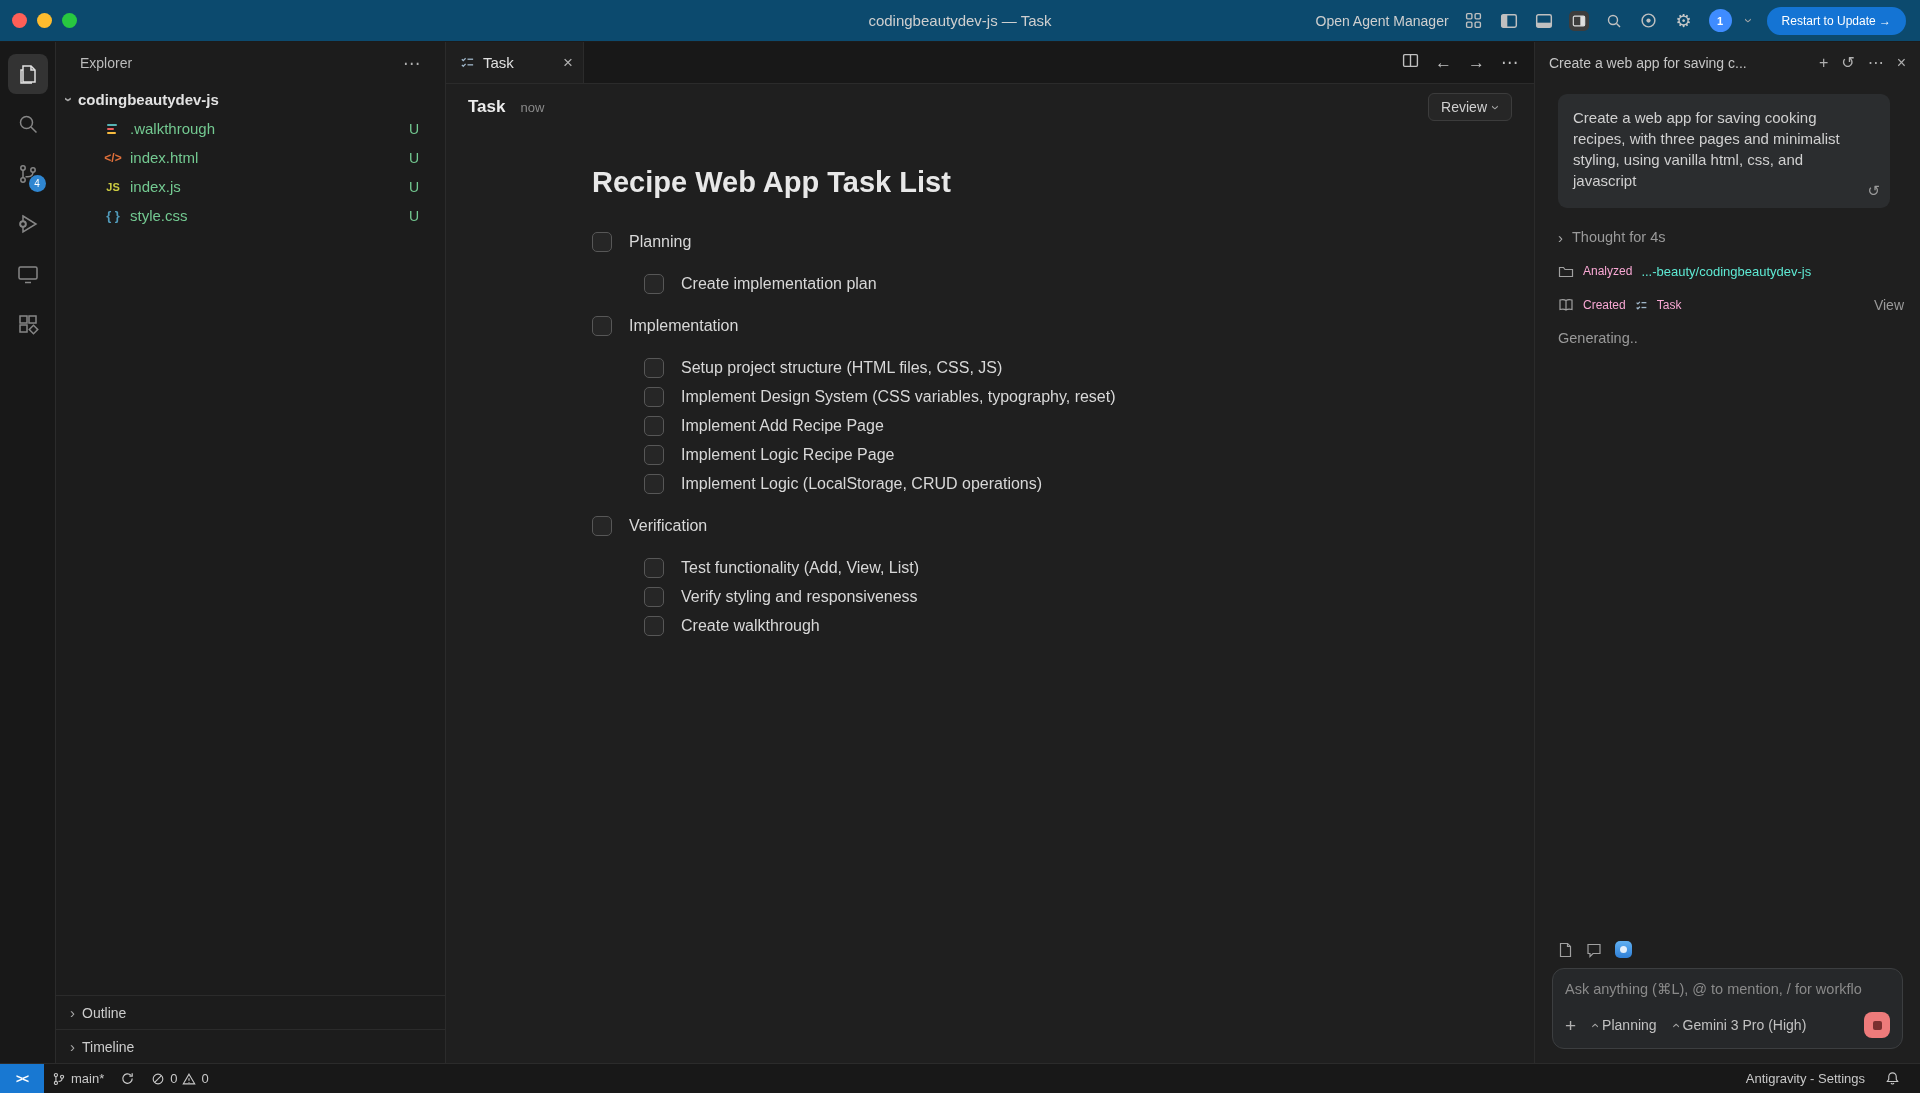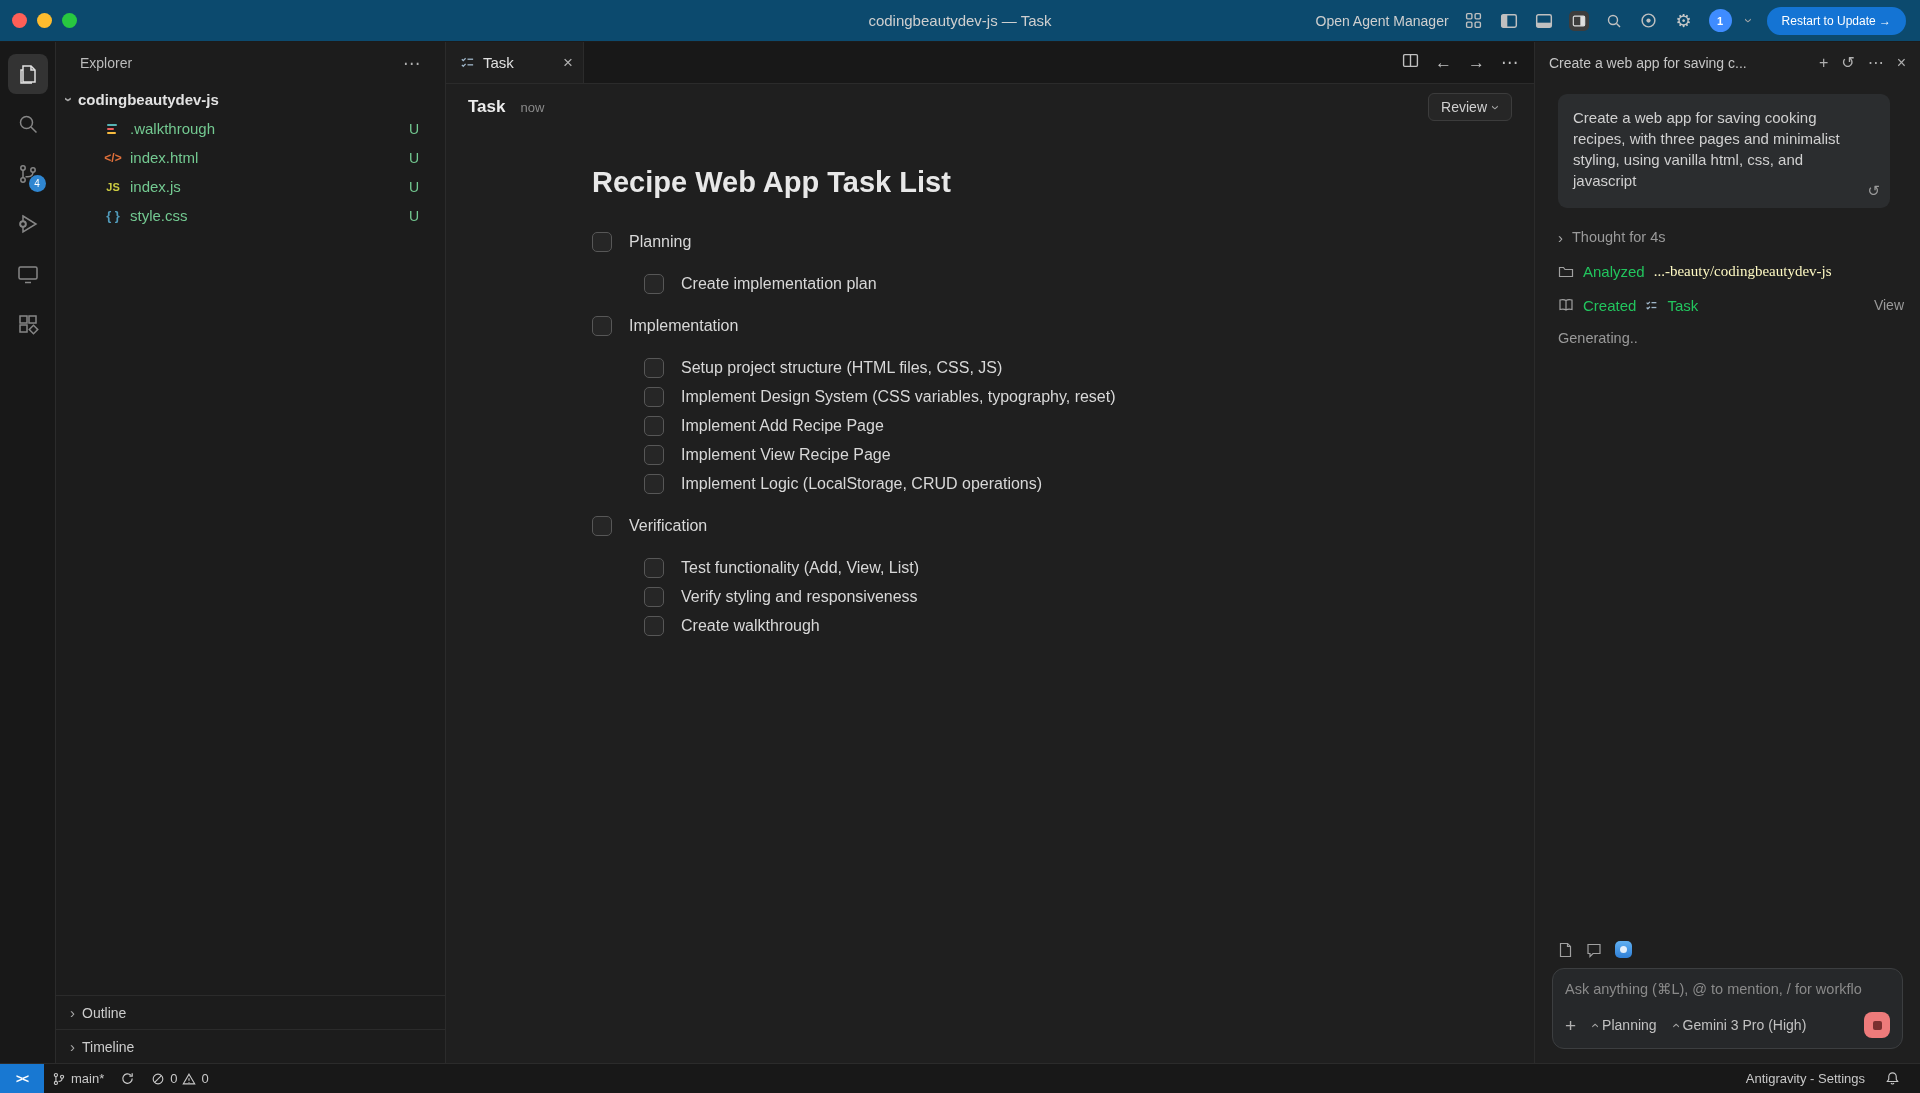--- a/index.html
+++ b/index.html
@@ -90,22 +90,22 @@
   .ag-header { height:42px; flex:0 0 42px; display:flex; align-items:center; padding:0 14px; gap:13px; }
   .ag-title { font-size:14px; color:#c5c5c5; white-space:nowrap; overflow:hidden; text-overflow:ellipsis; flex:1; }
   .ag-ic { color:#b0b0b0; font-size:16px; cursor:pointer; line-height:1; }
   .msg-card { margin:10px 30px 0 23px; background:#2b2d2f; border-radius:9px; padding:13px 15px 17px 15px;
     position:relative; }
   .msg-text { font-size:15px; line-height:21px; color:#d0d0d0; padding-right:18px; }
   .msg-undo { position:absolute; right:10px; bottom:8px; color:#9a9a9a; font-size:15px; cursor:pointer; }
   .ag-row { display:flex; align-items:center; gap:9px; padding:0 16px 0 23px; min-height:30px; margin-top:4px; }
   .ag-row.first { margin-top:14px; }
   .ag-gray { color:#9a9a9a; font-size:14.5px; }
-  .ag-white { color:#22c55e; font-size:15px; }
-  .ag-path { color:#fef9c3; font-size:15px; white-space:nowrap; overflow:hidden; text-overflow:ellipsis; max-width:200px;font-family:Liberation Serif, serif; }
+  .ag-white { color:#f9a8d4; font-size:12px; }
+  .ag-path { color:#5eead4; font-size:13px; white-space:nowrap; overflow:hidden; text-overflow:ellipsis; max-width:200px; }
   .ag-view { margin-left:auto; color:#9a9a9a; font-size:14px; cursor:pointer; }
   .ag-generating { padding:10px 23px 0 23px; font-size:14.5px; color:#9a9a9a; }
   .ag-spacer { flex:1 1 auto; }
   .ag-tools { display:flex; align-items:center; gap:13px; padding:0 0 10px 23px; color:#a0a0a0; }
   .ag-tool { cursor:pointer; display:flex; }
   .blue-app { width:17px; height:17px; border-radius:5px;
     background:linear-gradient(180deg,#61b0f1,#2f7fd6); display:flex; align-items:center; justify-content:center; }
   .blue-app span{ width:7px; height:7px; border-radius:50%; background:rgba(255,255,255,.85); }
   .composer { margin:0 17px 14px 17px; border:1px solid #3c3e40; background:#26282a; border-radius:12px;
     padding:11px 12px 10px 12px; }
@@ -340,21 +340,21 @@
         <div class="task-row lvl1">
           <span class="cb"></span>
           <span class="task-label">Implement Design System (CSS variables, typography, reset)</span>
         </div>
         <div class="task-row lvl1">
           <span class="cb"></span>
           <span class="task-label">Implement Add Recipe Page</span>
         </div>
         <div class="task-row lvl1">
           <span class="cb"></span>
-          <span class="task-label">Implement View Recipe Page</span>
+          <span class="task-label">Implement Logic Recipe Page</span>
         </div>
         <div class="task-row lvl1">
           <span class="cb"></span>
           <span class="task-label">Implement Logic (LocalStorage, CRUD operations)</span>
         </div>
         <div class="task-row lvl0">
           <span class="cb"></span>
           <span class="task-label">Verification</span>
         </div>
         <div class="task-row lvl1">

